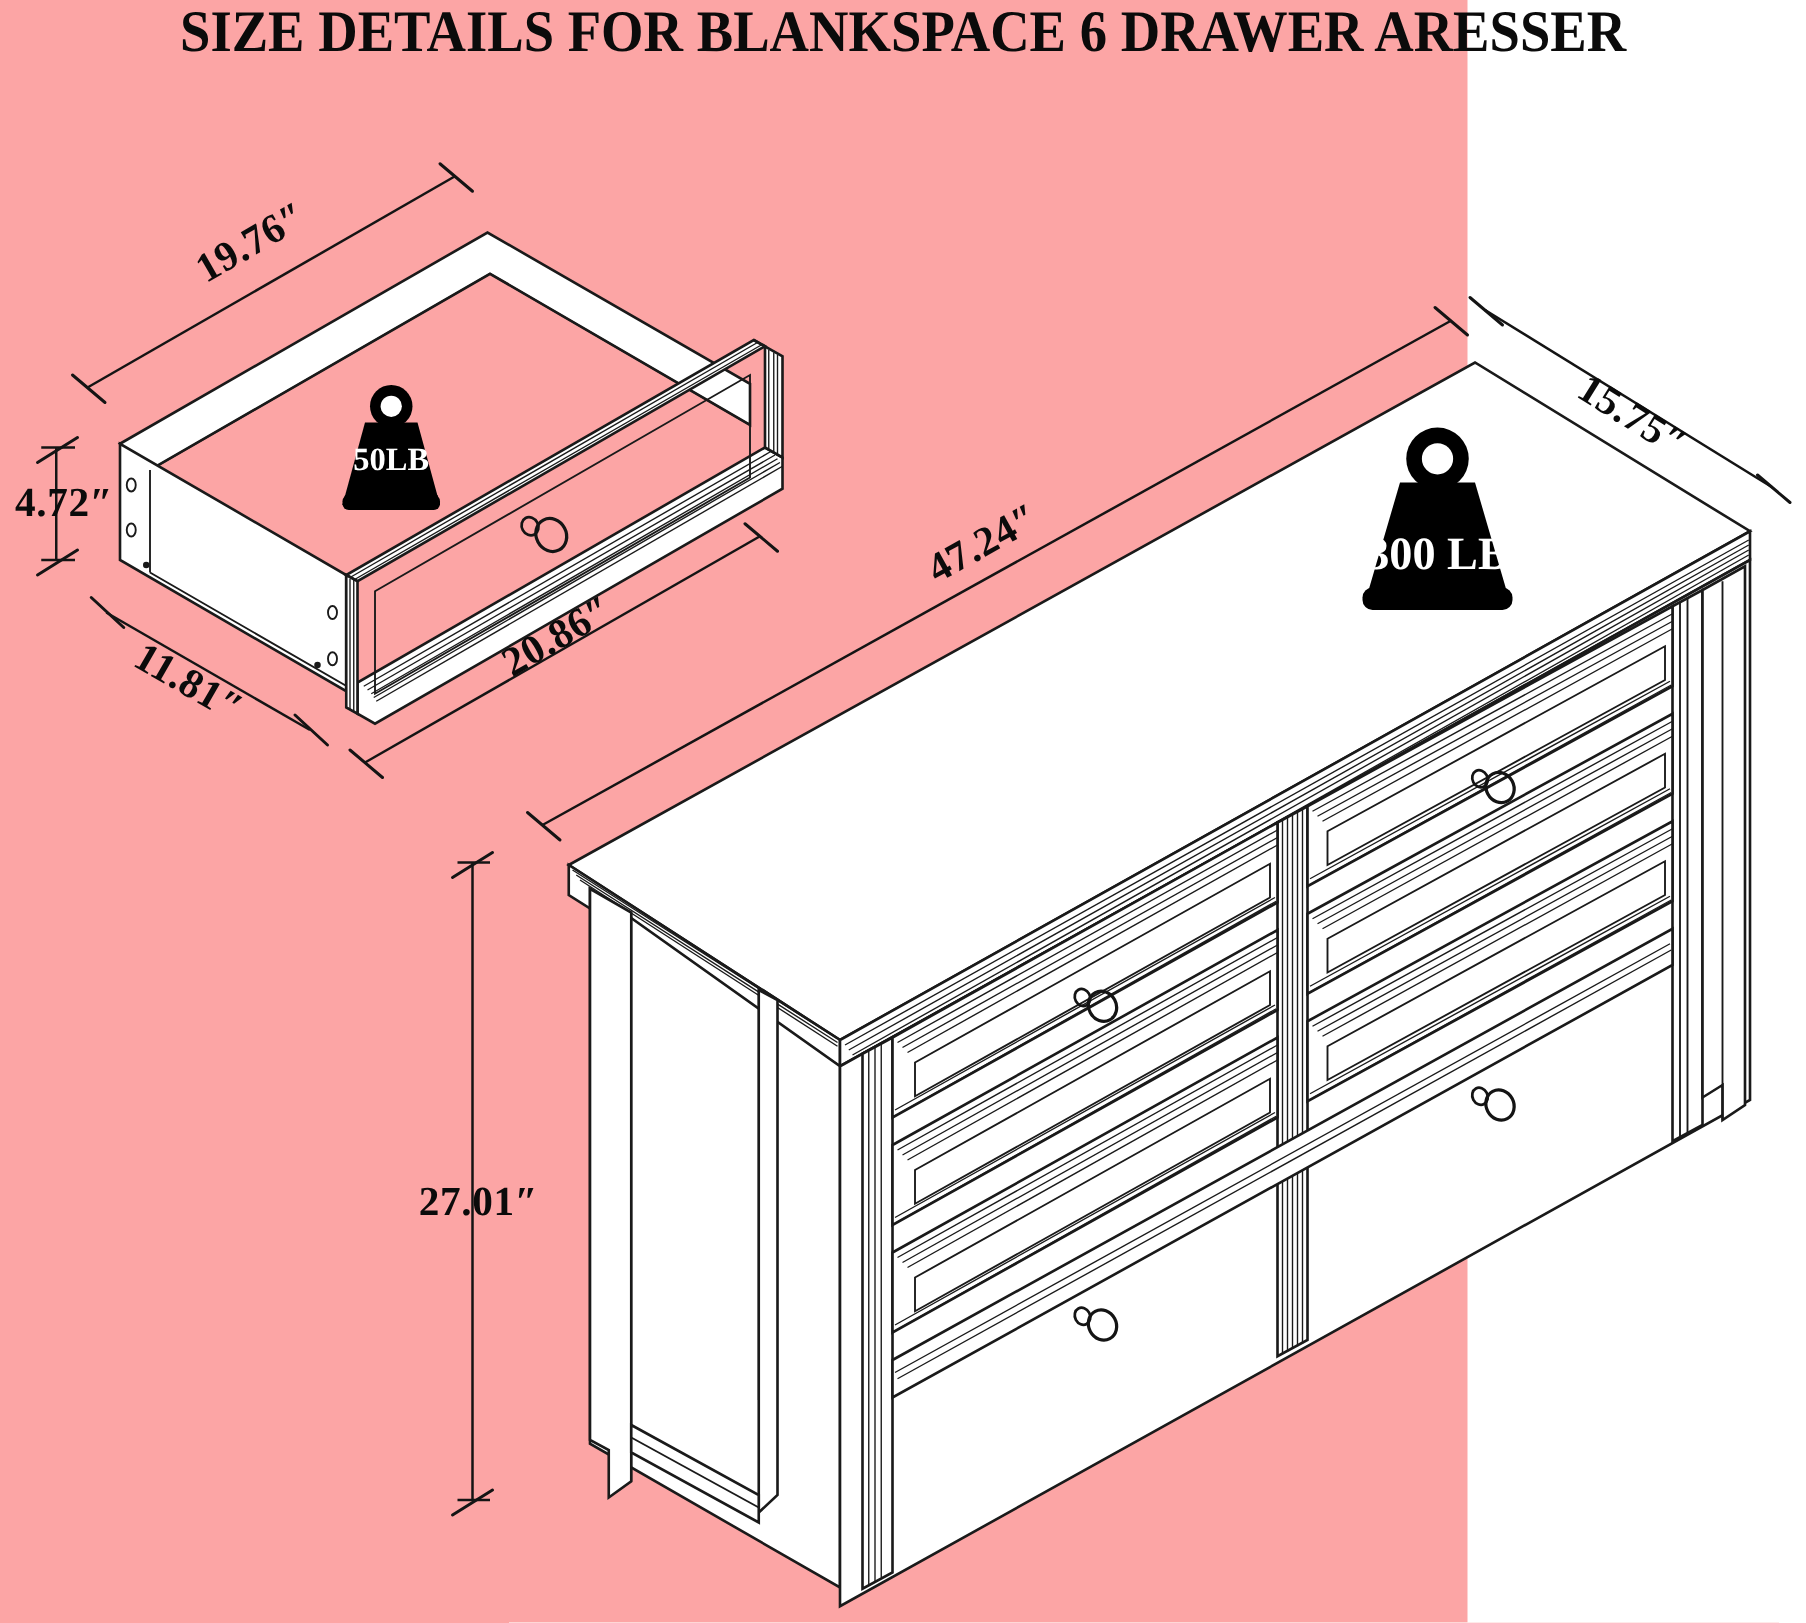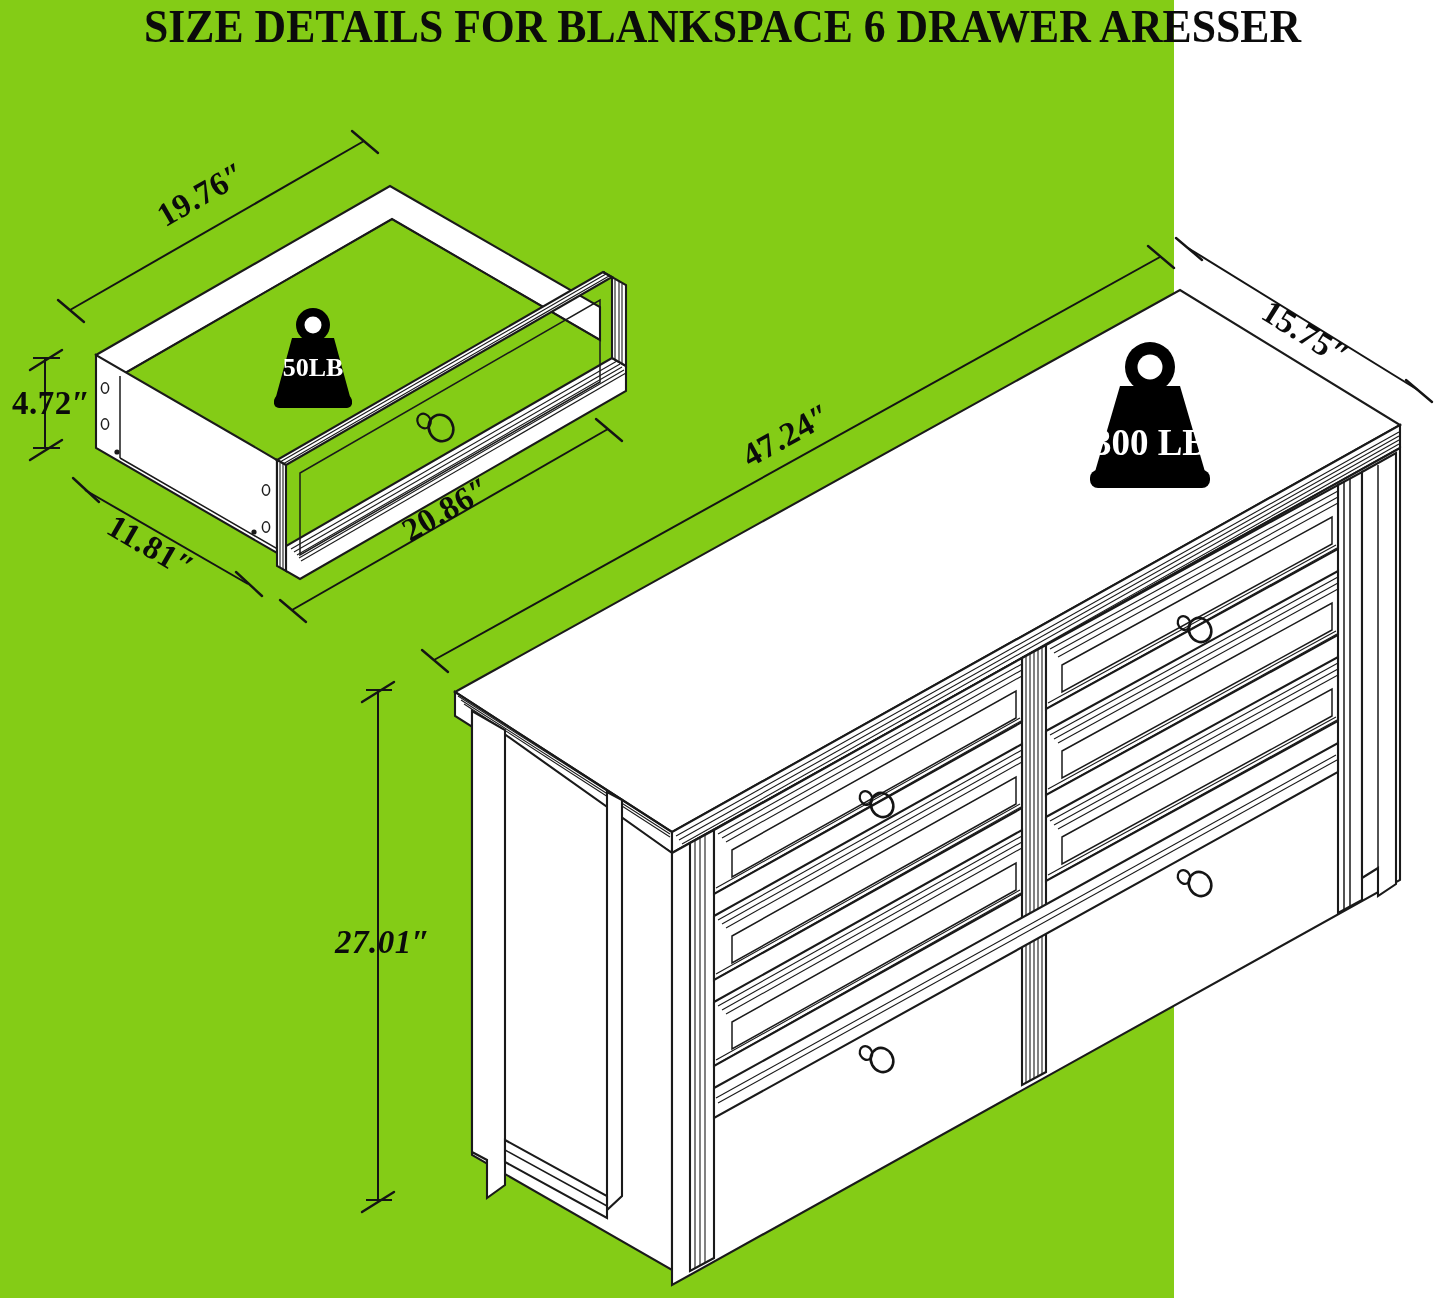--- a/index.html
+++ b/index.html
@@ -1,21 +1,21 @@
 <!DOCTYPE html>
 <html><head>
 <meta charset="utf-8">
 <style>
   html,body{margin:0;padding:0;background:#ffffff;}
   body{
     width:1445px;height:1298px;overflow:hidden;
     font-family:"Liberation Serif", serif;
     color:#111111;
   }
-  #page{position:relative;width:1174px;height:1298px;background:#84cc16;}
+  #page{position:relative;width:1174px;height:1298px;background:#fca5a5;}
 
   
   #title{
     position:absolute;left:0;top:-2px;width:1445px;
     text-align:center;
     font-family:"Liberation Serif", serif;
     font-weight:bold;
     font-size:47px;
     letter-spacing:0px;
     line-height:56px;
@@ -331,15 +331,15 @@
   <div class="dimlabel" style="left:12px;top:385px;">4.72″</div>
 
   <div class="dimlabel" style="left:110px;top:505px;transform:rotate(30deg);transform-origin:0 50%;">11.81″</div>
 
   <div class="dimlabel" style="left:405px;top:515px;transform:rotate(-30deg);transform-origin:0 50%;">20.86″</div>
 
   <div class="dimlabel" style="left:745px;top:440px;transform:rotate(-29deg);transform-origin:0 50%;">47.24″</div>
 
   <div class="dimlabel" style="left:1265px;top:290px;transform:rotate(32deg);transform-origin:0 50%;">15.75″</div>
 
-  <div class="dimlabel" style="left:335px;top:924px;font-style:italic;">27.01″</div>
+  <div class="dimlabel" style="left:335px;top:944px;">27.01″</div>
 
 </div>
 
 </body></html>

